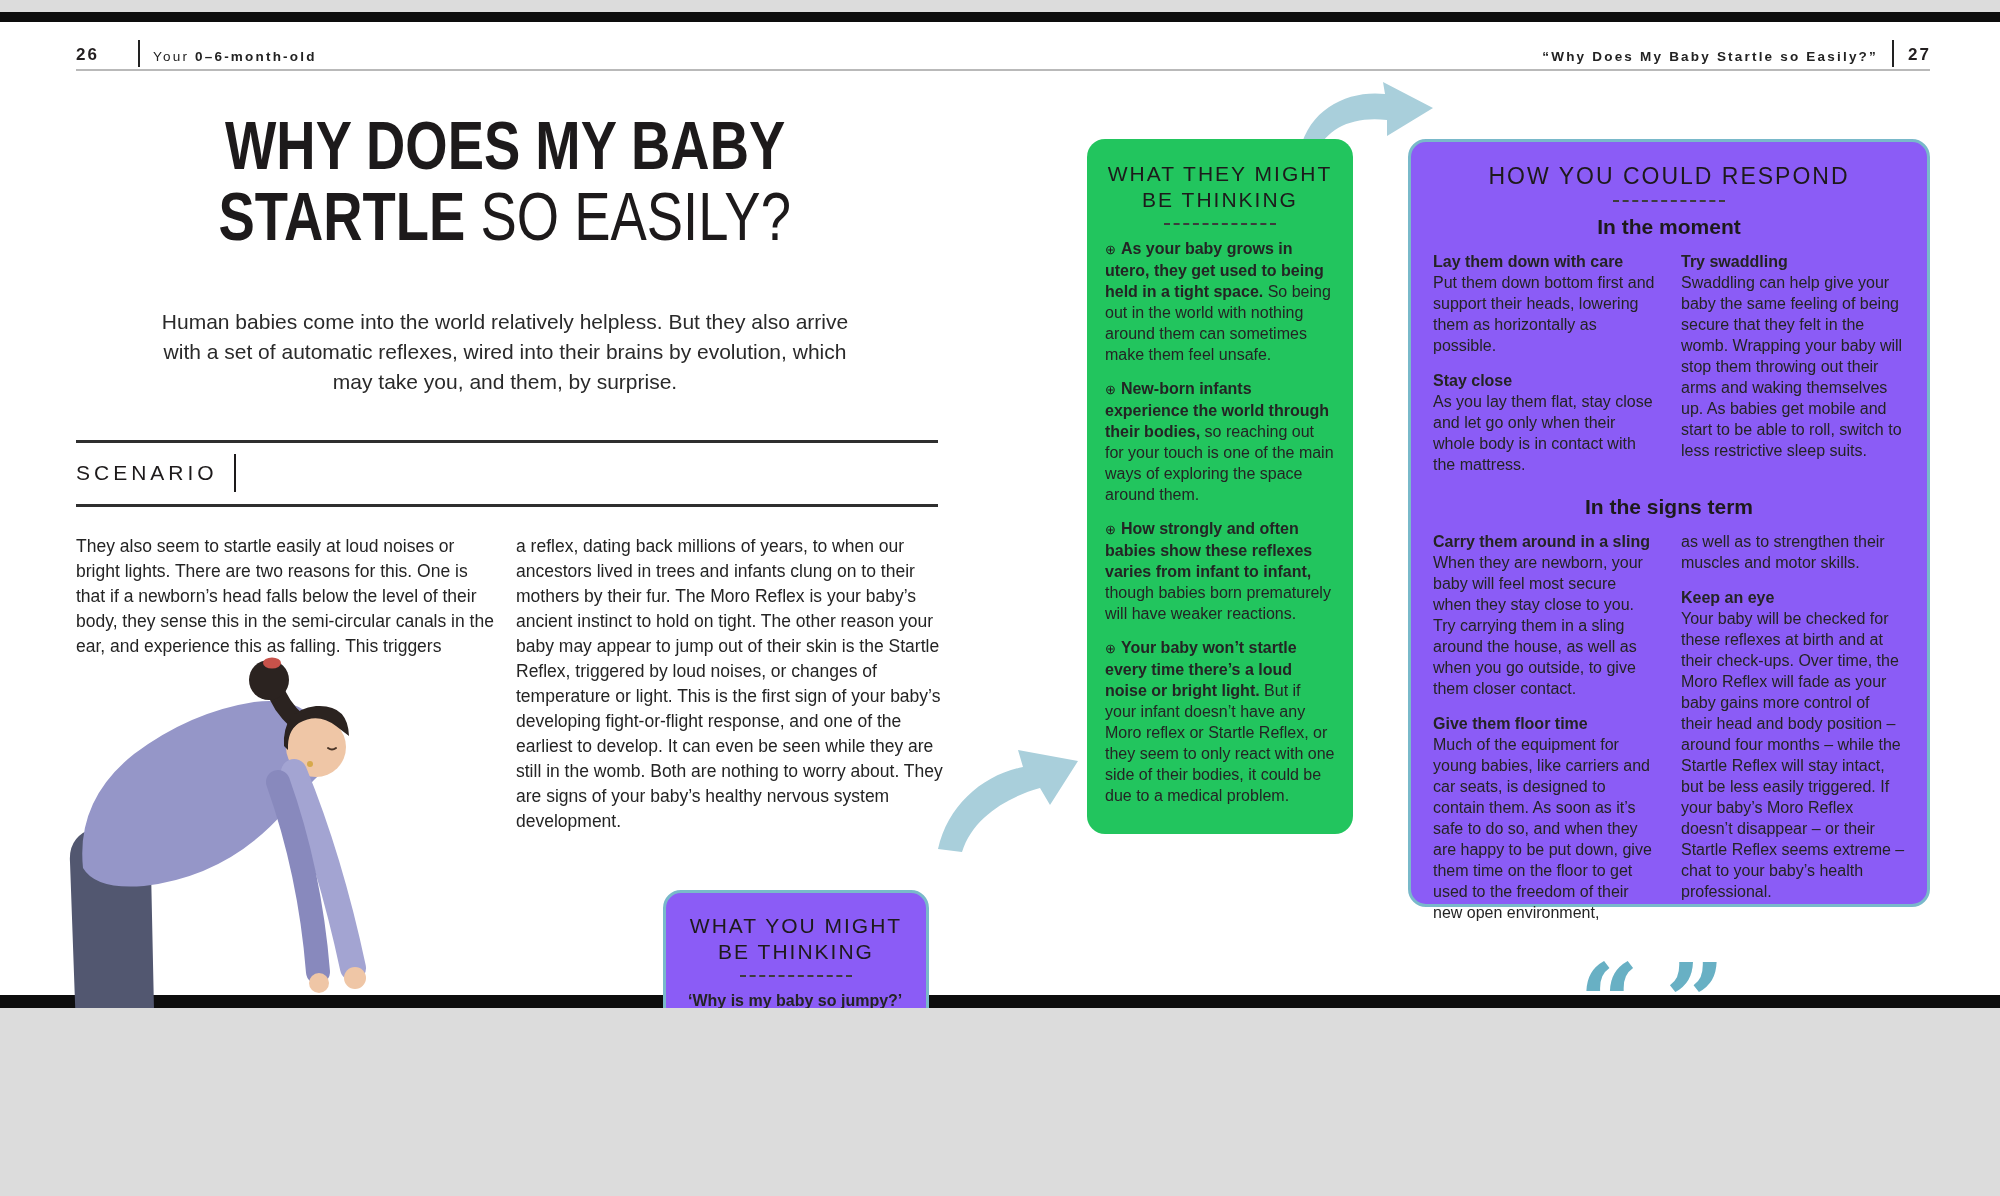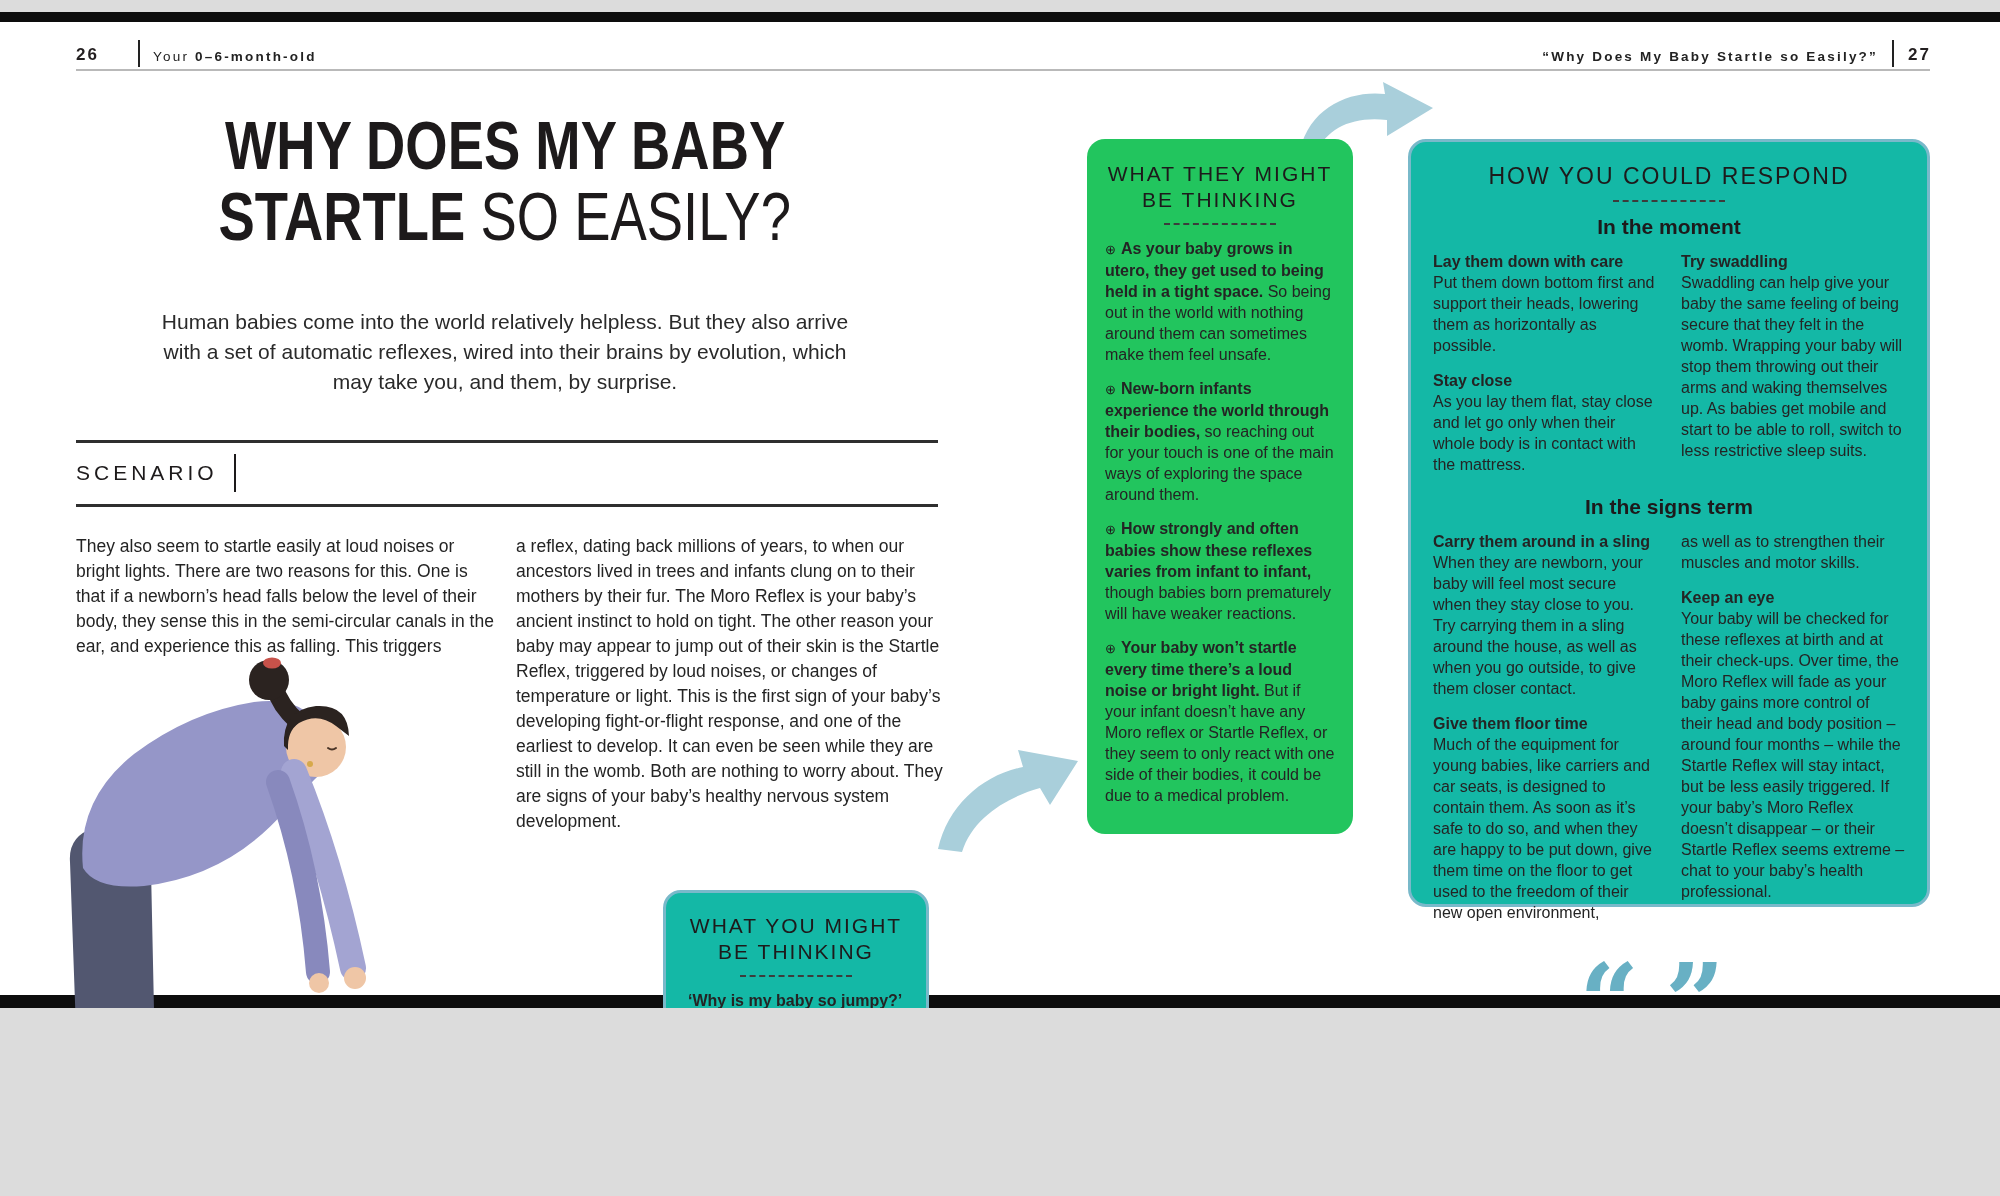--- a/index.html
+++ b/index.html
@@ -41,21 +41,21 @@
   .scenario-label { font-size:21px; letter-spacing:4px; color:#1d1a1b; white-space:nowrap; }
   .scenario-pipe { width:2px; height:38px; background:#1d1a1b; flex:0 0 auto; }
   .scenario-text { font-size:19px; line-height:1.38; color:#242424; }
 
   .bodycol { position:absolute; top:522px; font-size:17.5px; line-height:25px; color:#242424; }
   .bodycol.c1 { left:76px; width:420px; }
   .bodycol.c2 { left:516px; width:428px; }
 
   
   .tealbox { border-radius:18px; position:absolute; }
-  .tealbox.outline { background:#14b8a6; border:3px solid #79b9ca; }
+  .tealbox.outline { background:#8b5cf6; border:3px solid #79b9ca; }
   .tealbox.fill { background:#22c55e; }
   .box-title { text-align:center; font-size:21px; letter-spacing:2px; line-height:1.25; color:#1d1a1b; }
   .dash-sep { width:112px; border-top:2.5px dashed #3c3c3c; margin:9px auto 13px; }
 
   .you-box { left:663px; top:878px; width:266px; height:242px; padding:20px 18px 14px; }
   .you-box .quote-lead { font-weight:bold; }
   .you-box .quote-body { font-size:16px; line-height:21.5px; color:#242424; padding:0 4px; }
 
   .they-box { left:1087px; top:127px; width:266px; height:695px; padding:22px 18px 16px; }
   .bullet { font-size:16px; line-height:21px; color:#242424; margin-bottom:13px; }

